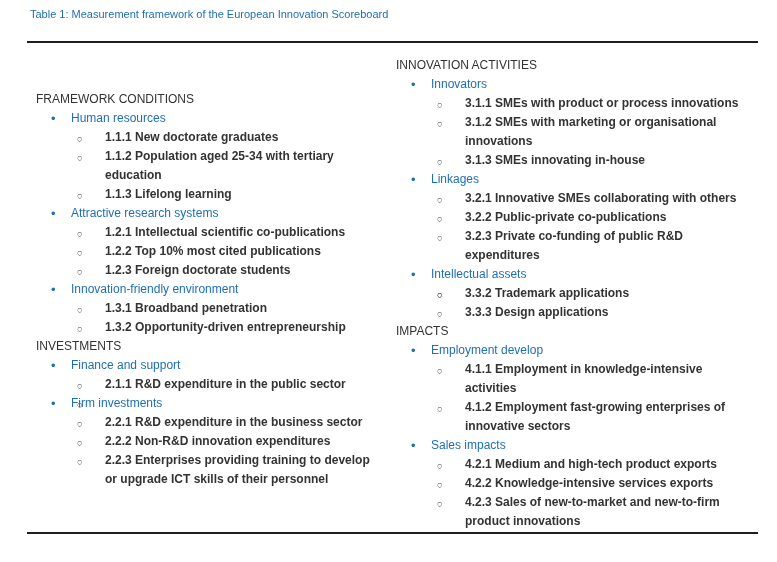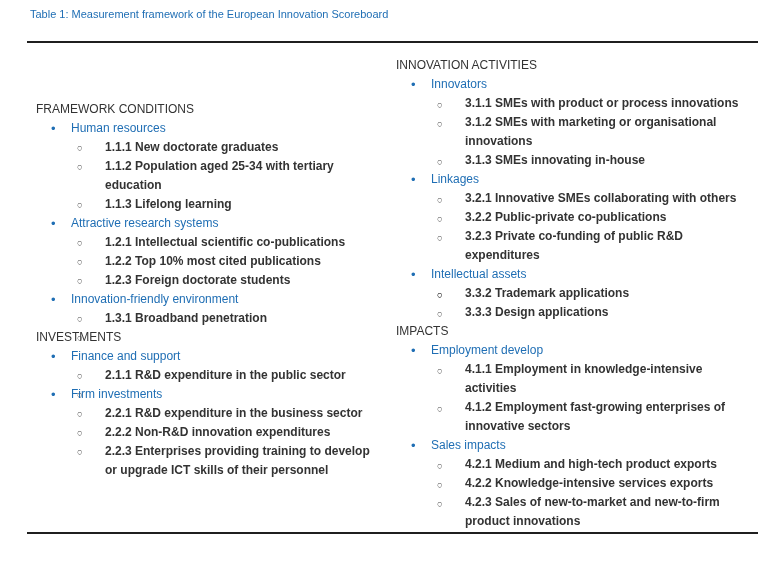--- a/index.html
+++ b/index.html
@@ -112,20 +112,21 @@
           <span class="circle">○</span>
           <span class="itext">1.2.3 Foreign doctorate students</span>
         </div>
         <div class="group-heading"><span class="bullet">•</span><span>Innovation-friendly environment</span></div>
         <div class="item">
           <span class="circle">○</span>
           <span class="itext">1.3.1 Broadband penetration</span>
         </div>
         <div class="item">
           <span class="circle">○</span>
+          <span class="itext">1.3.2 Opportunity-driven entrepreneurship</span>
         </div>
         <div class="section-title">INVESTMENTS</div>
         <div class="group-heading"><span class="bullet">•</span><span>Finance and support</span></div>
         <div class="item">
           <span class="circle">○</span>
           <span class="itext">2.1.1 R&amp;D expenditure in the public sector</span>
         </div>
         <div class="item">
           <span class="circle">○</span>
         </div>

